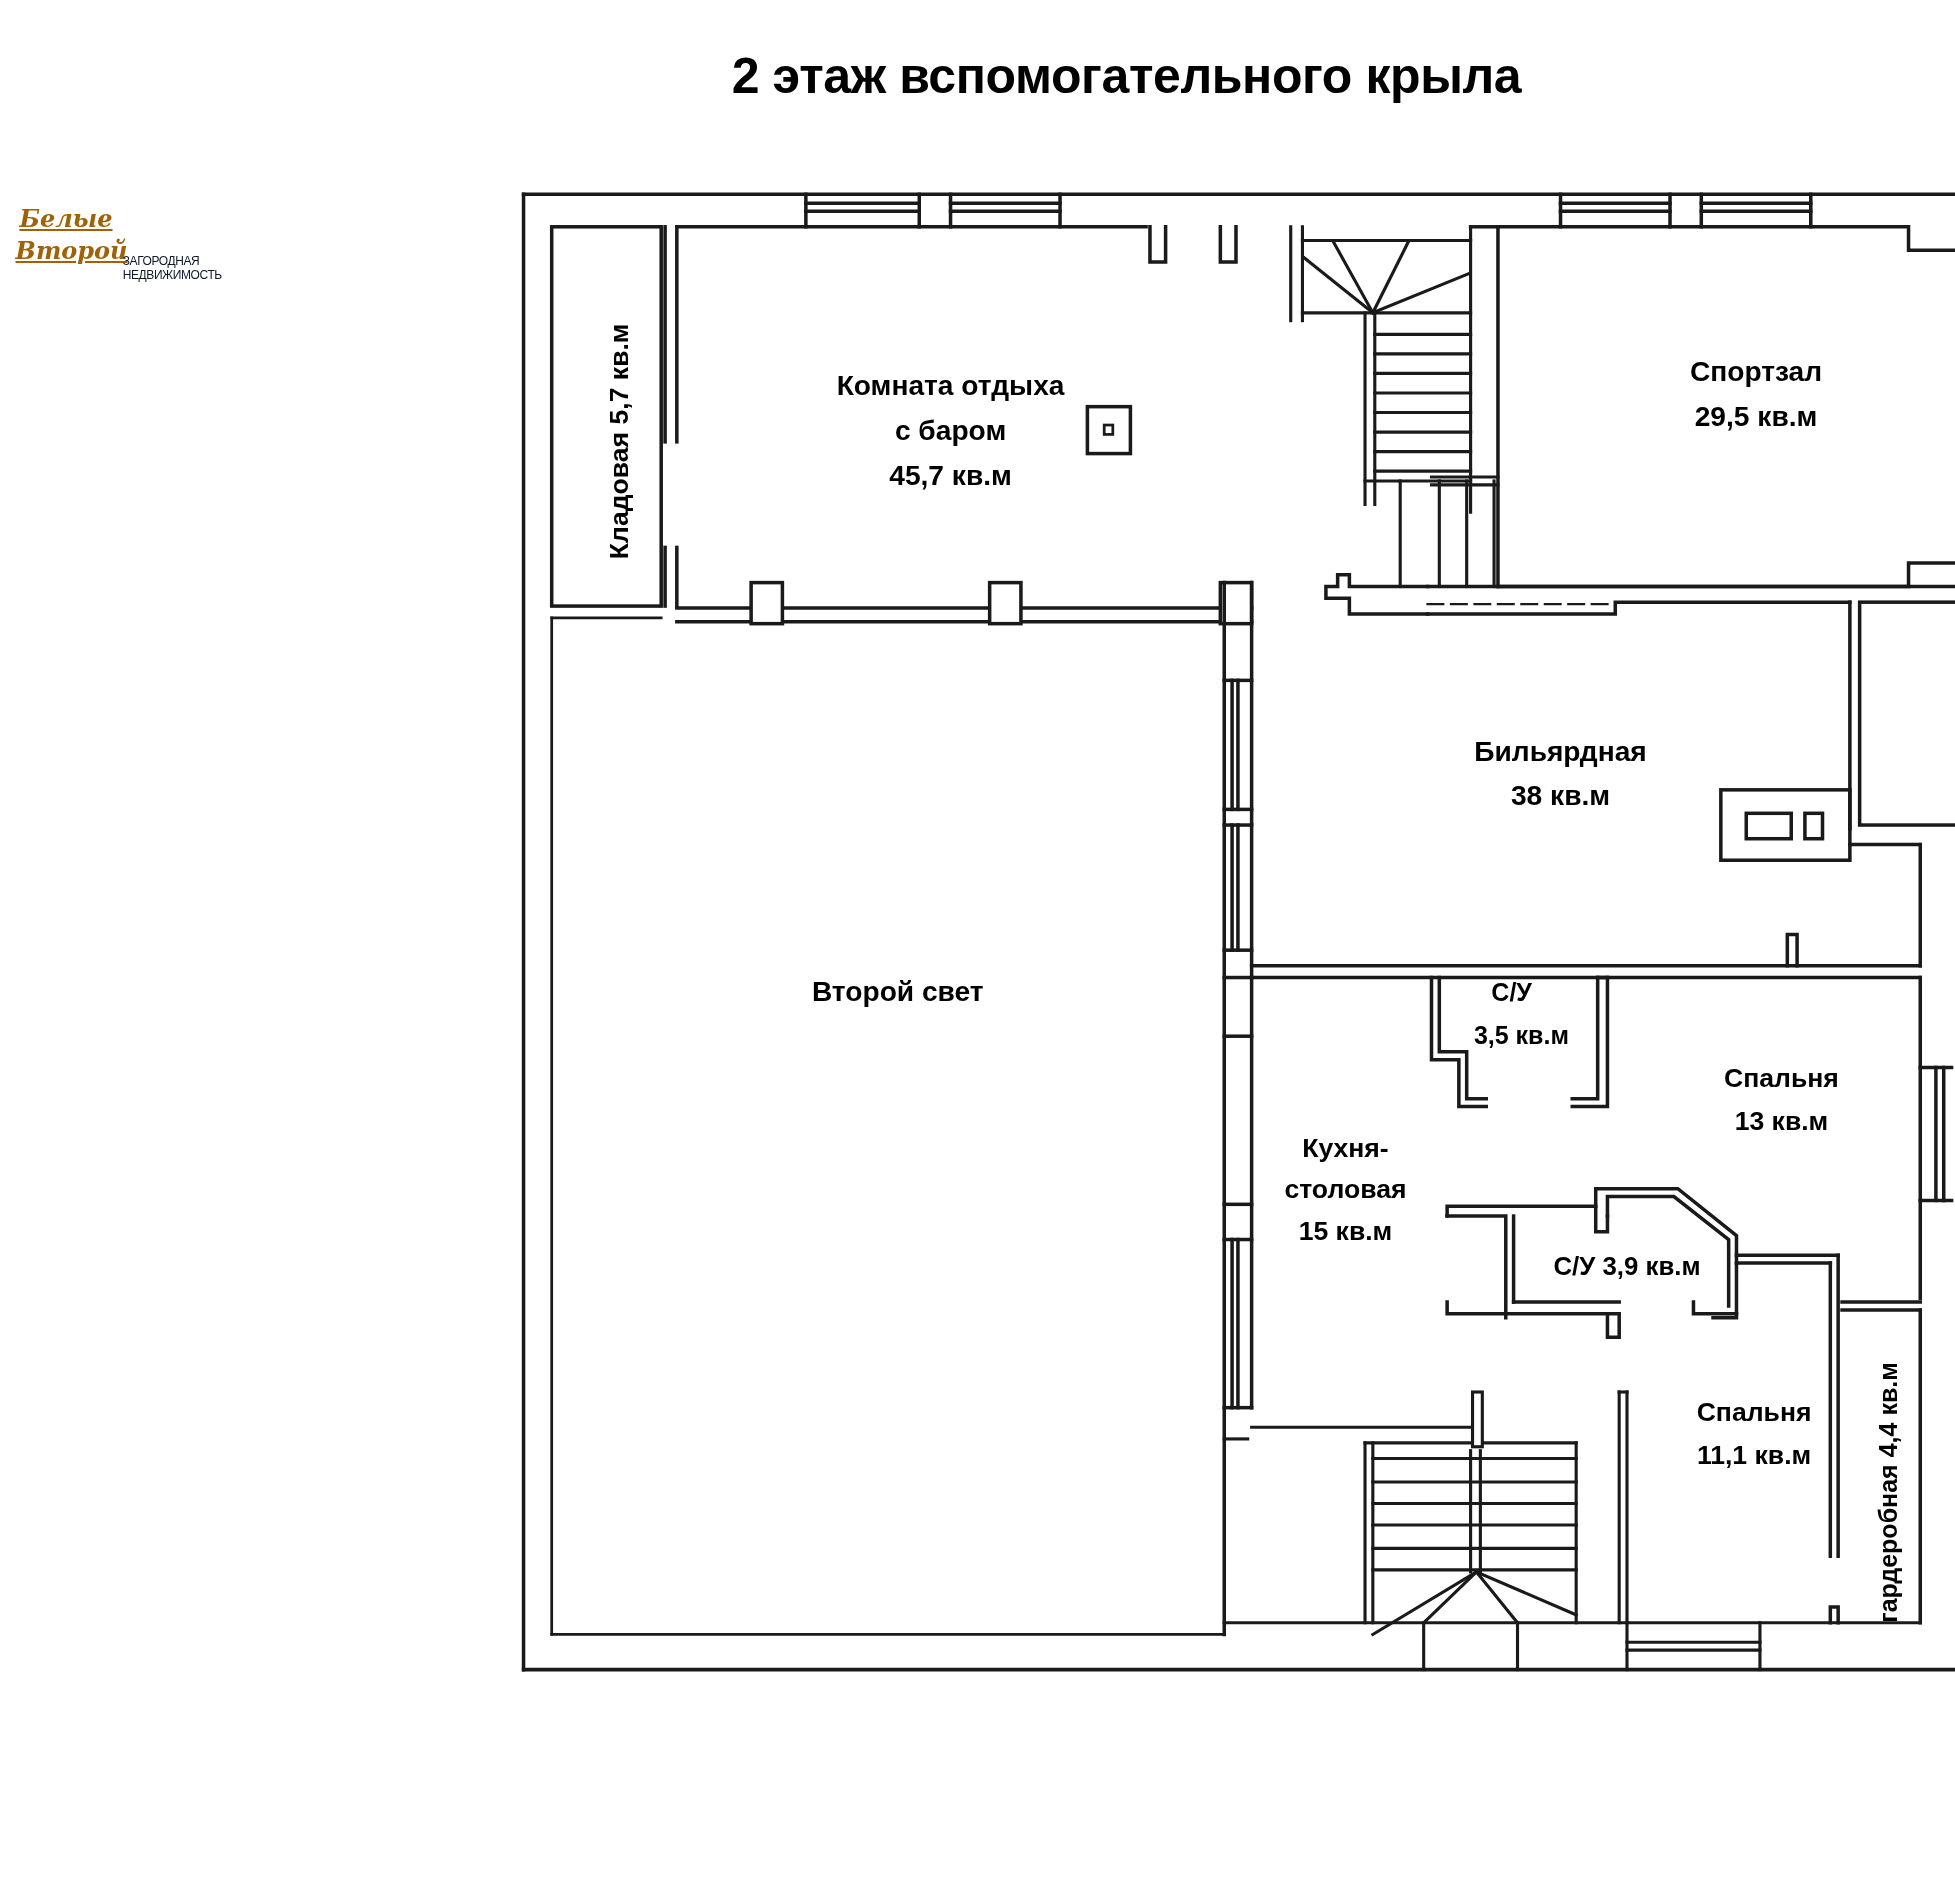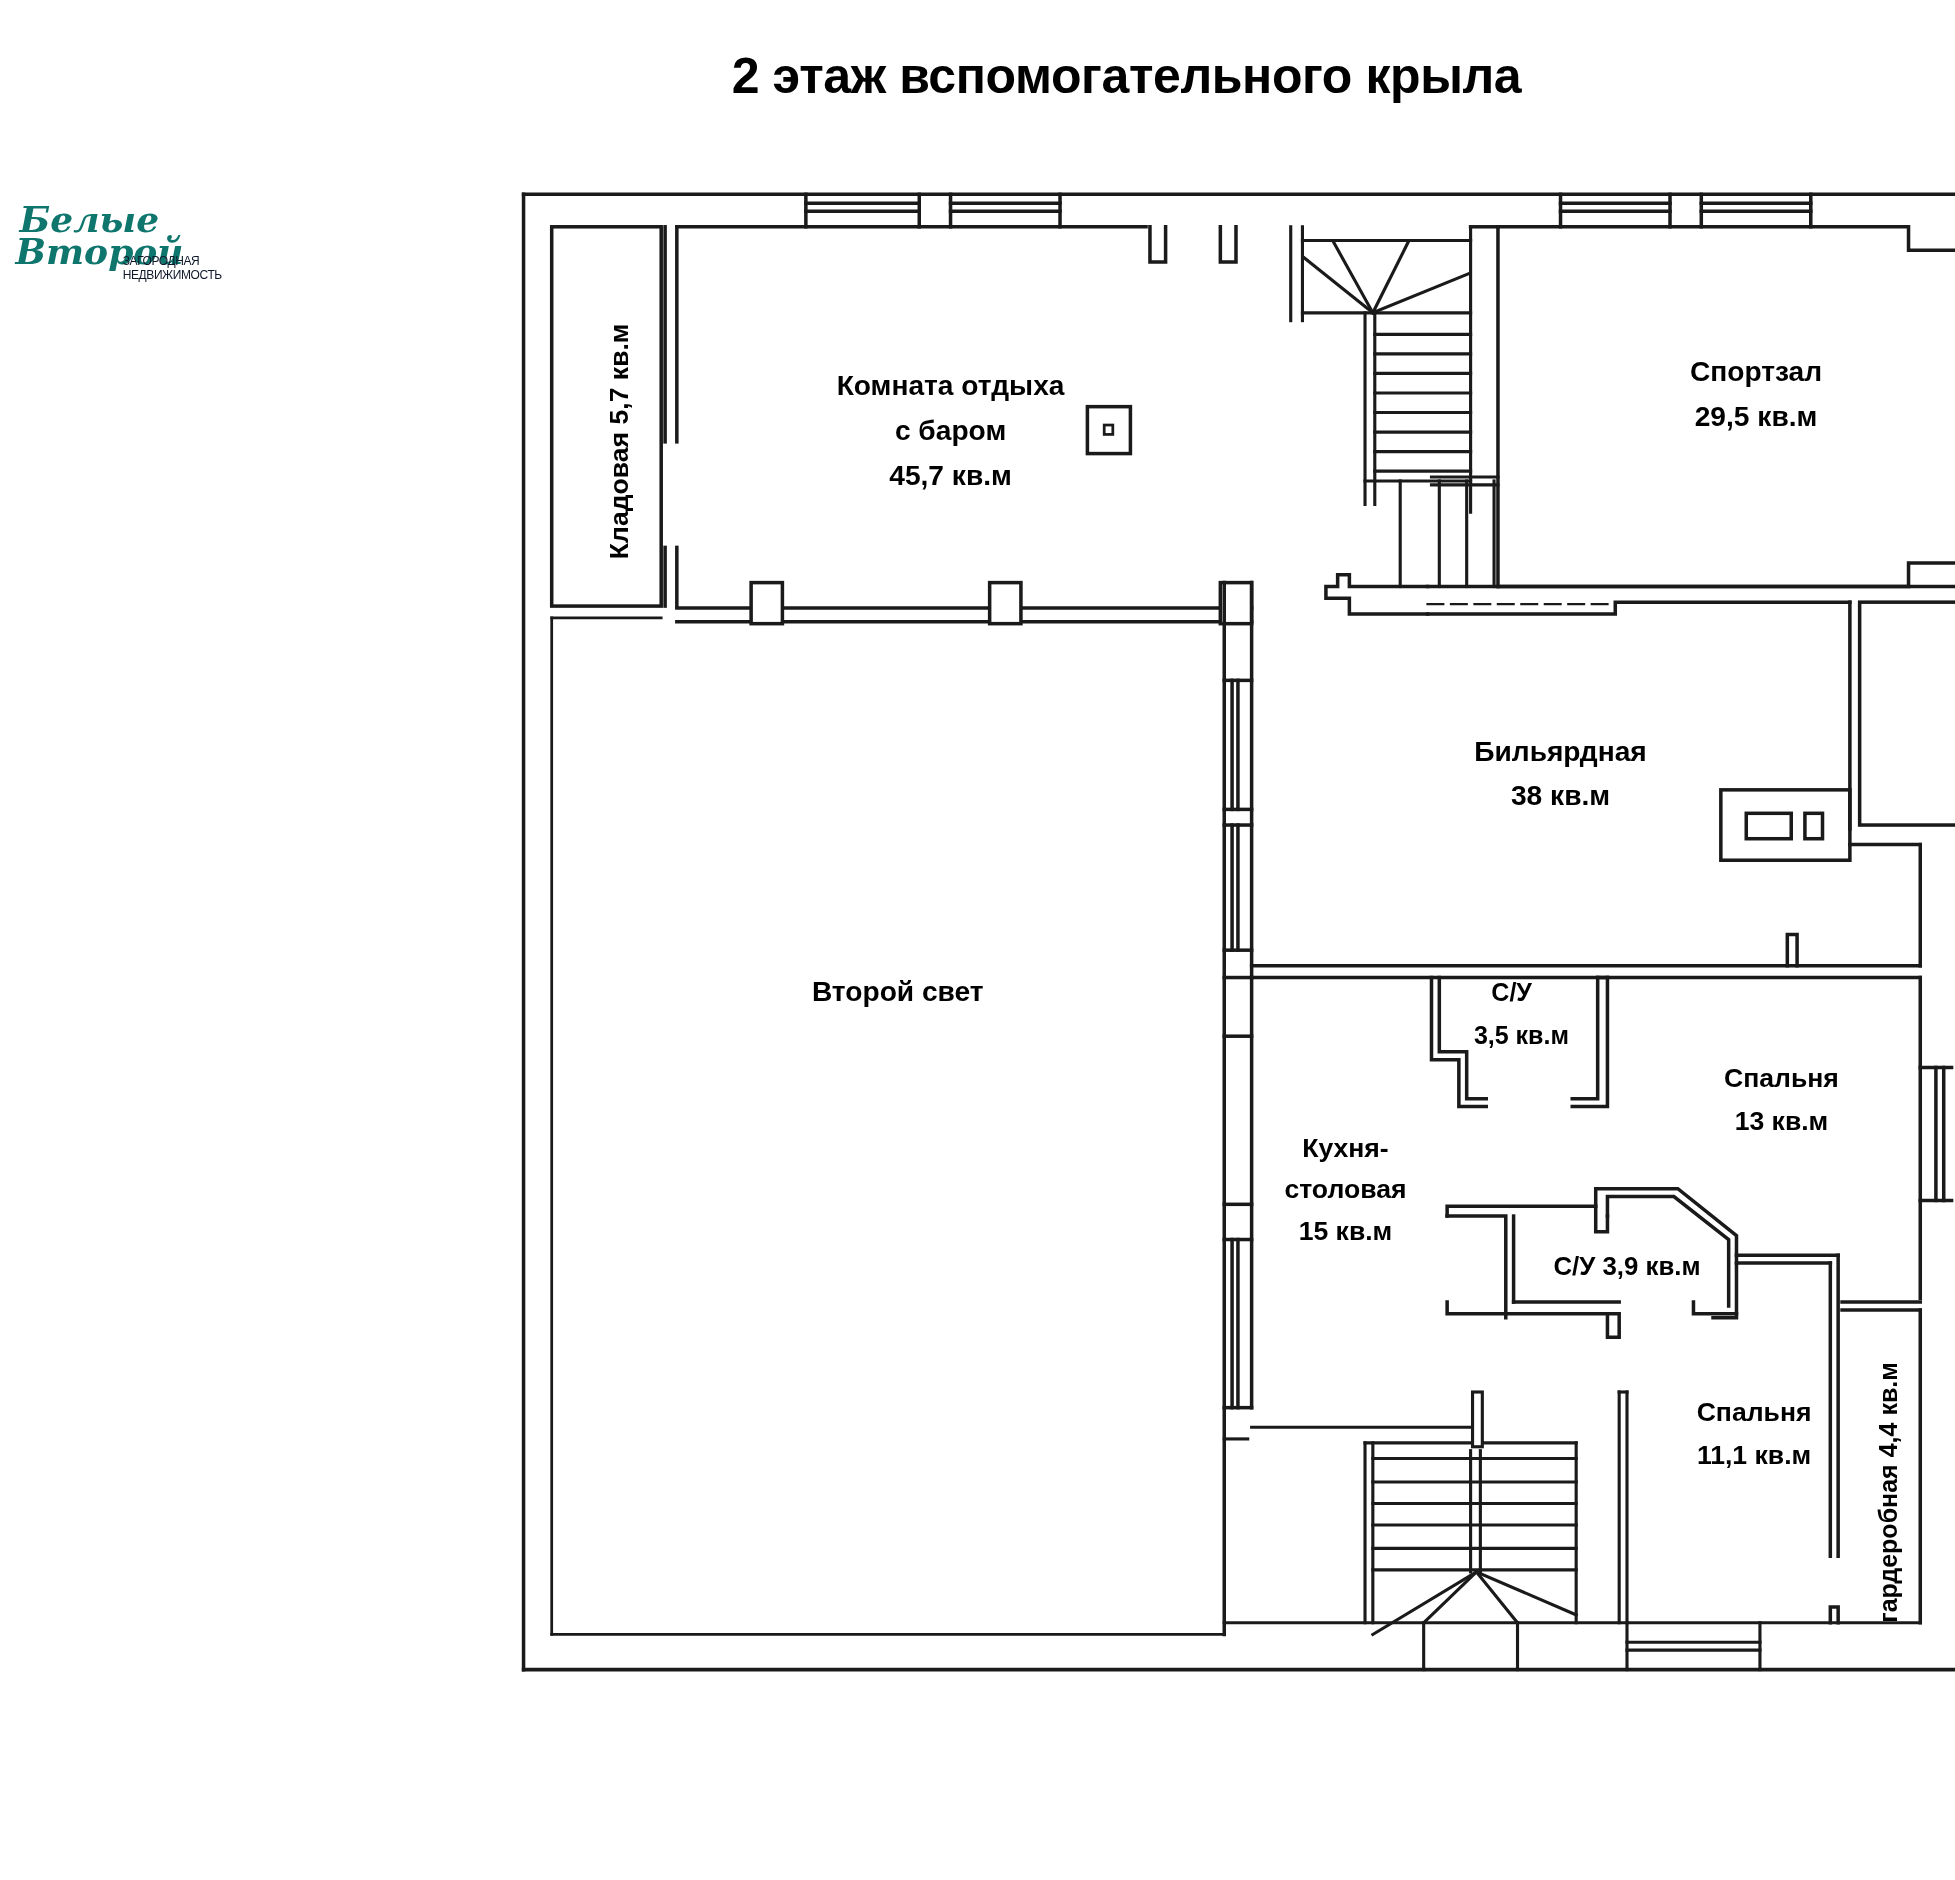--- a/index.html
+++ b/index.html
@@ -8,21 +8,21 @@
     position: absolute; left: 0; right: 0; top: 47px; text-align: center;
     font-family: "Liberation Sans", sans-serif; font-weight: bold; font-size: 50px;
     color: #000; letter-spacing: -0.4px;
   }
   .logo {
     position: absolute; left: 11.7px; top: 203px; width: 219px; height: 90px;
     color: #a9a9a9;
   }
   .logo .script {
     position: absolute; left: 7.8px; top: 0; font-family: "DejaVu Serif", serif; font-style: italic;
-    font-size: 36px; line-height: 32px; color: #0f766e; font-weight: bold;
+    font-size: 24px; line-height: 32px; color: #a16207; font-weight: bold; text-decoration: underline;
   }
   .logo .tag {
     position: absolute; left: 111px; top: 51px; font-family: "Liberation Sans", sans-serif;
     font-size: 12px; line-height: 14px; color: #0f172a; letter-spacing: -0.4px;
   }
   svg.plan { position: absolute; left: 0; top: 0; }
   .lbl { font-family: "Liberation Sans", sans-serif; font-weight: bold; fill: #000; }
 </style>
 </head>
 <body>

